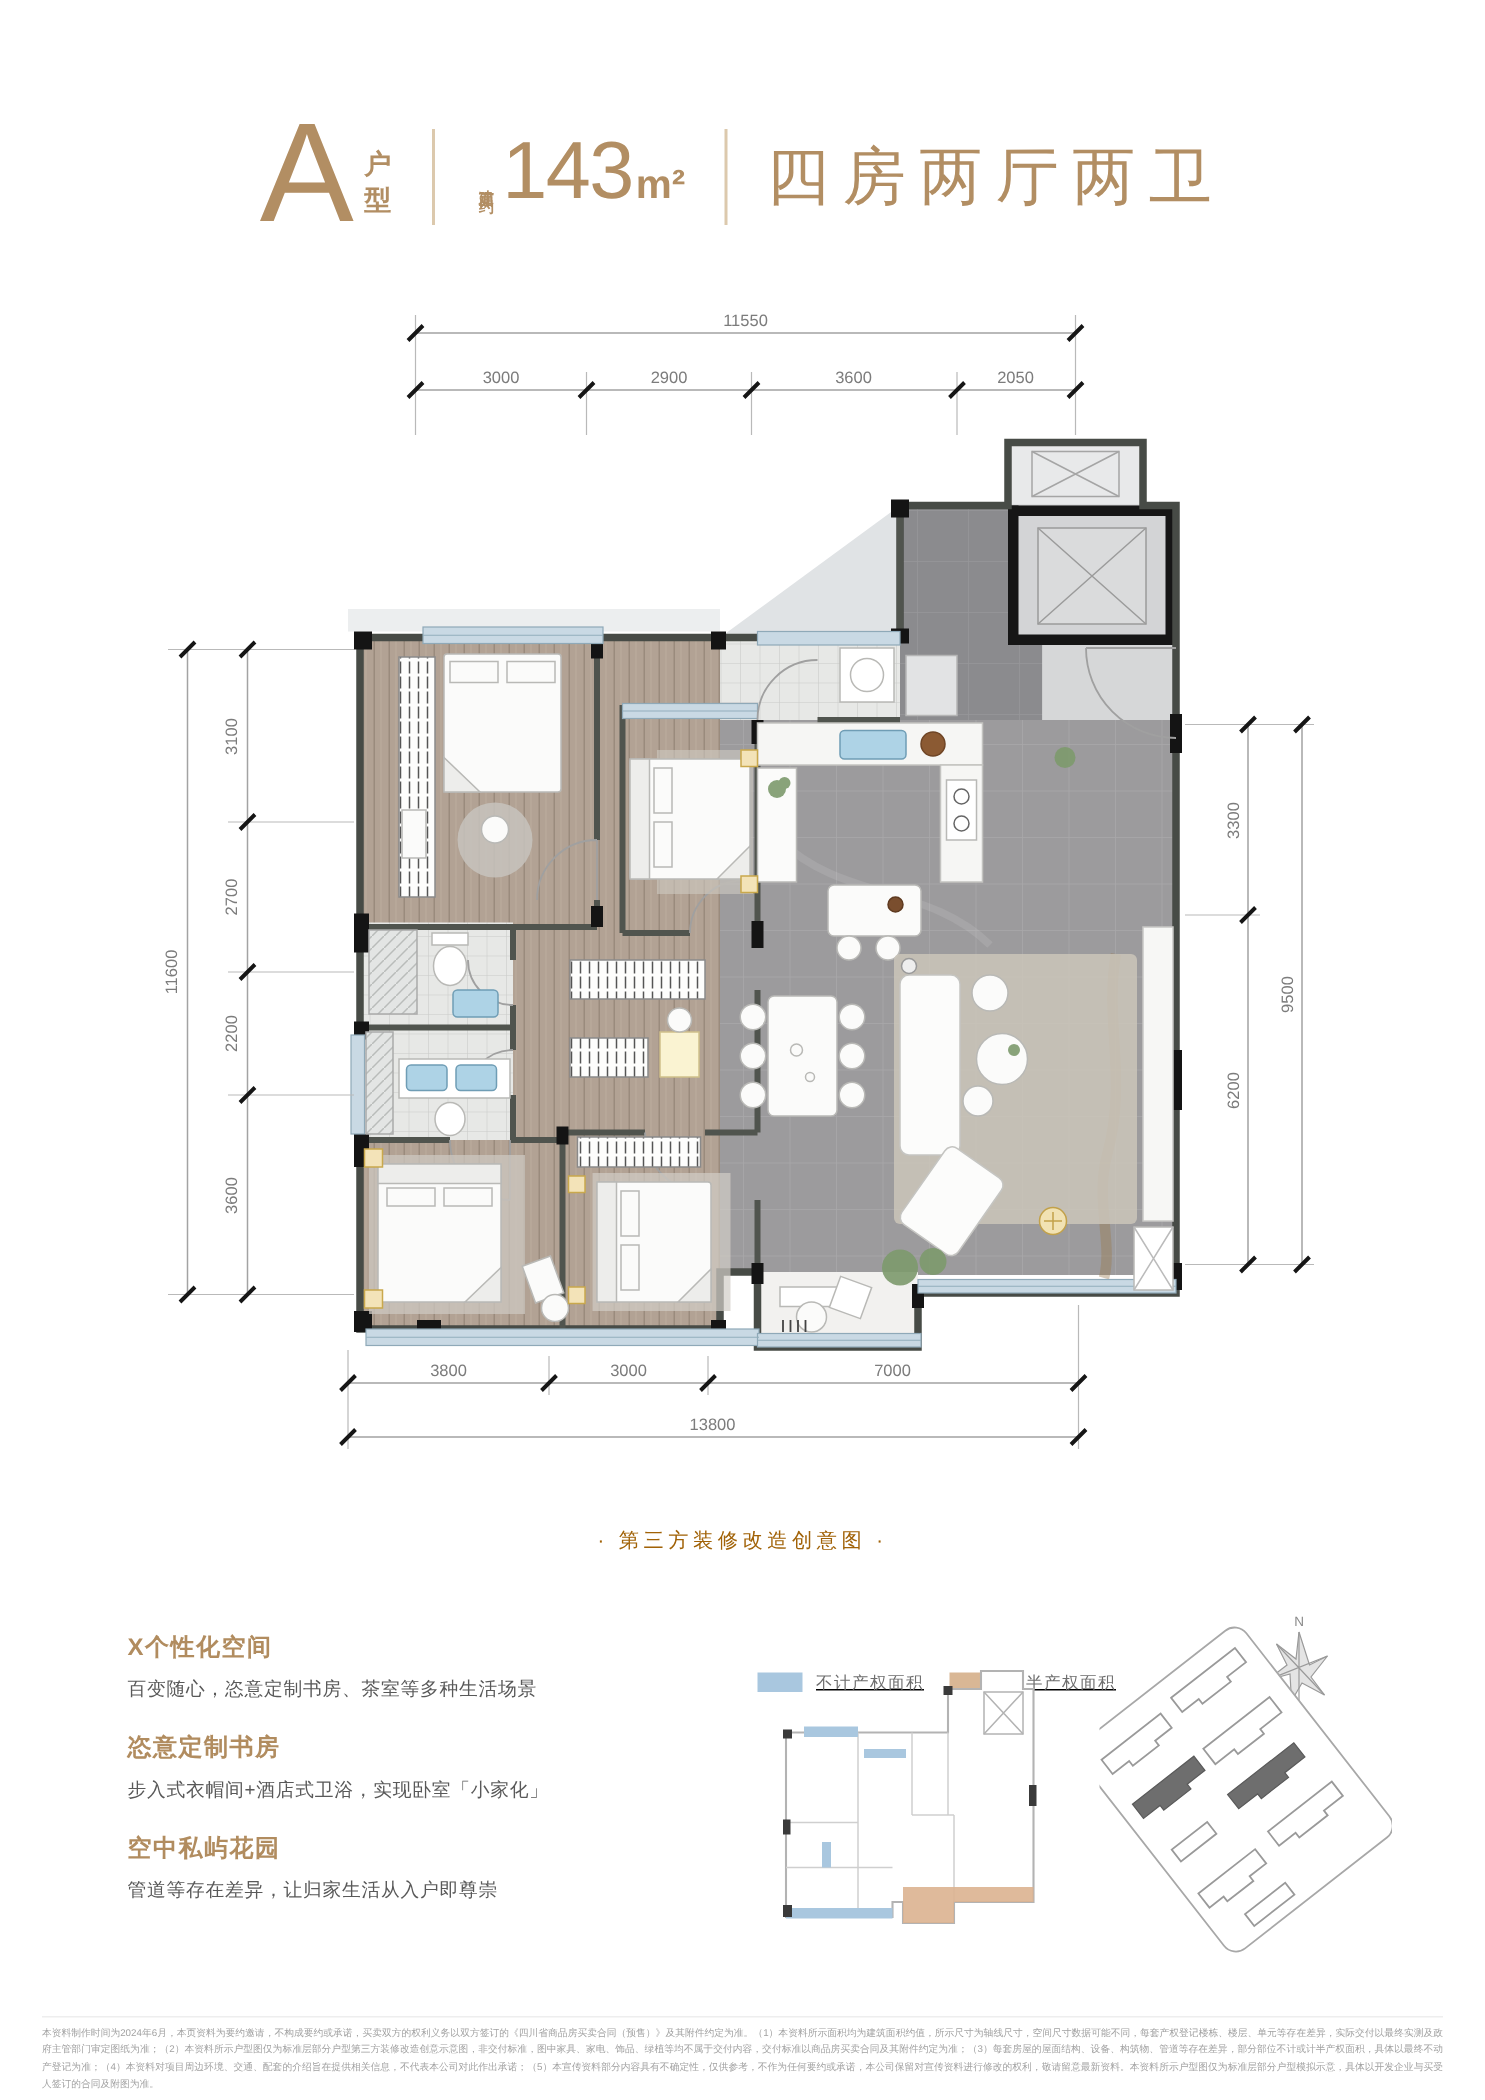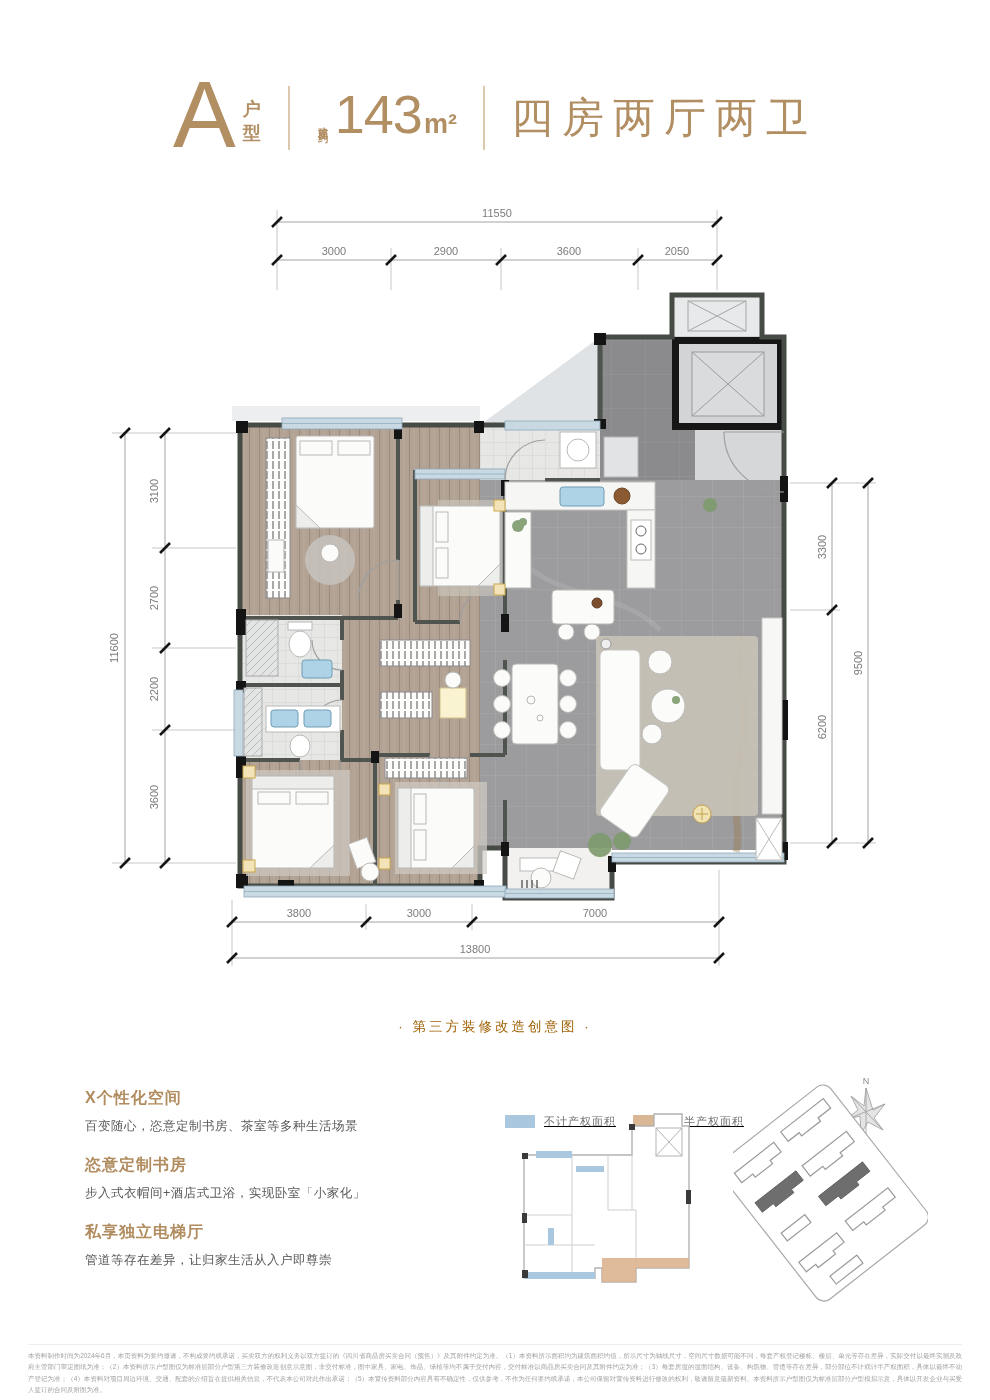--- a/index.html
+++ b/index.html
@@ -334,21 +334,21 @@
   <div id="features">
     <div class="feat">
       <h3>X个性化空间</h3>
       <p>百变随心，恣意定制书房、茶室等多种生活场景</p>
     </div>
     <div class="feat">
       <h3>恣意定制书房</h3>
       <p>步入式衣帽间+酒店式卫浴，实现卧室「小家化」</p>
     </div>
     <div class="feat">
-      <h3>私享独立电梯厅</h3>
+      <h3>空中私屿花园</h3>
       <p>管道等存在差异，让归家生活从入户即尊崇</p>
     </div>
   </div>
 
   <div id="legend">
     <div class="legitem">
       <span class="sw sw1"></span>
       <span>不计产权面积</span>
     </div>
     <div class="legitem">

